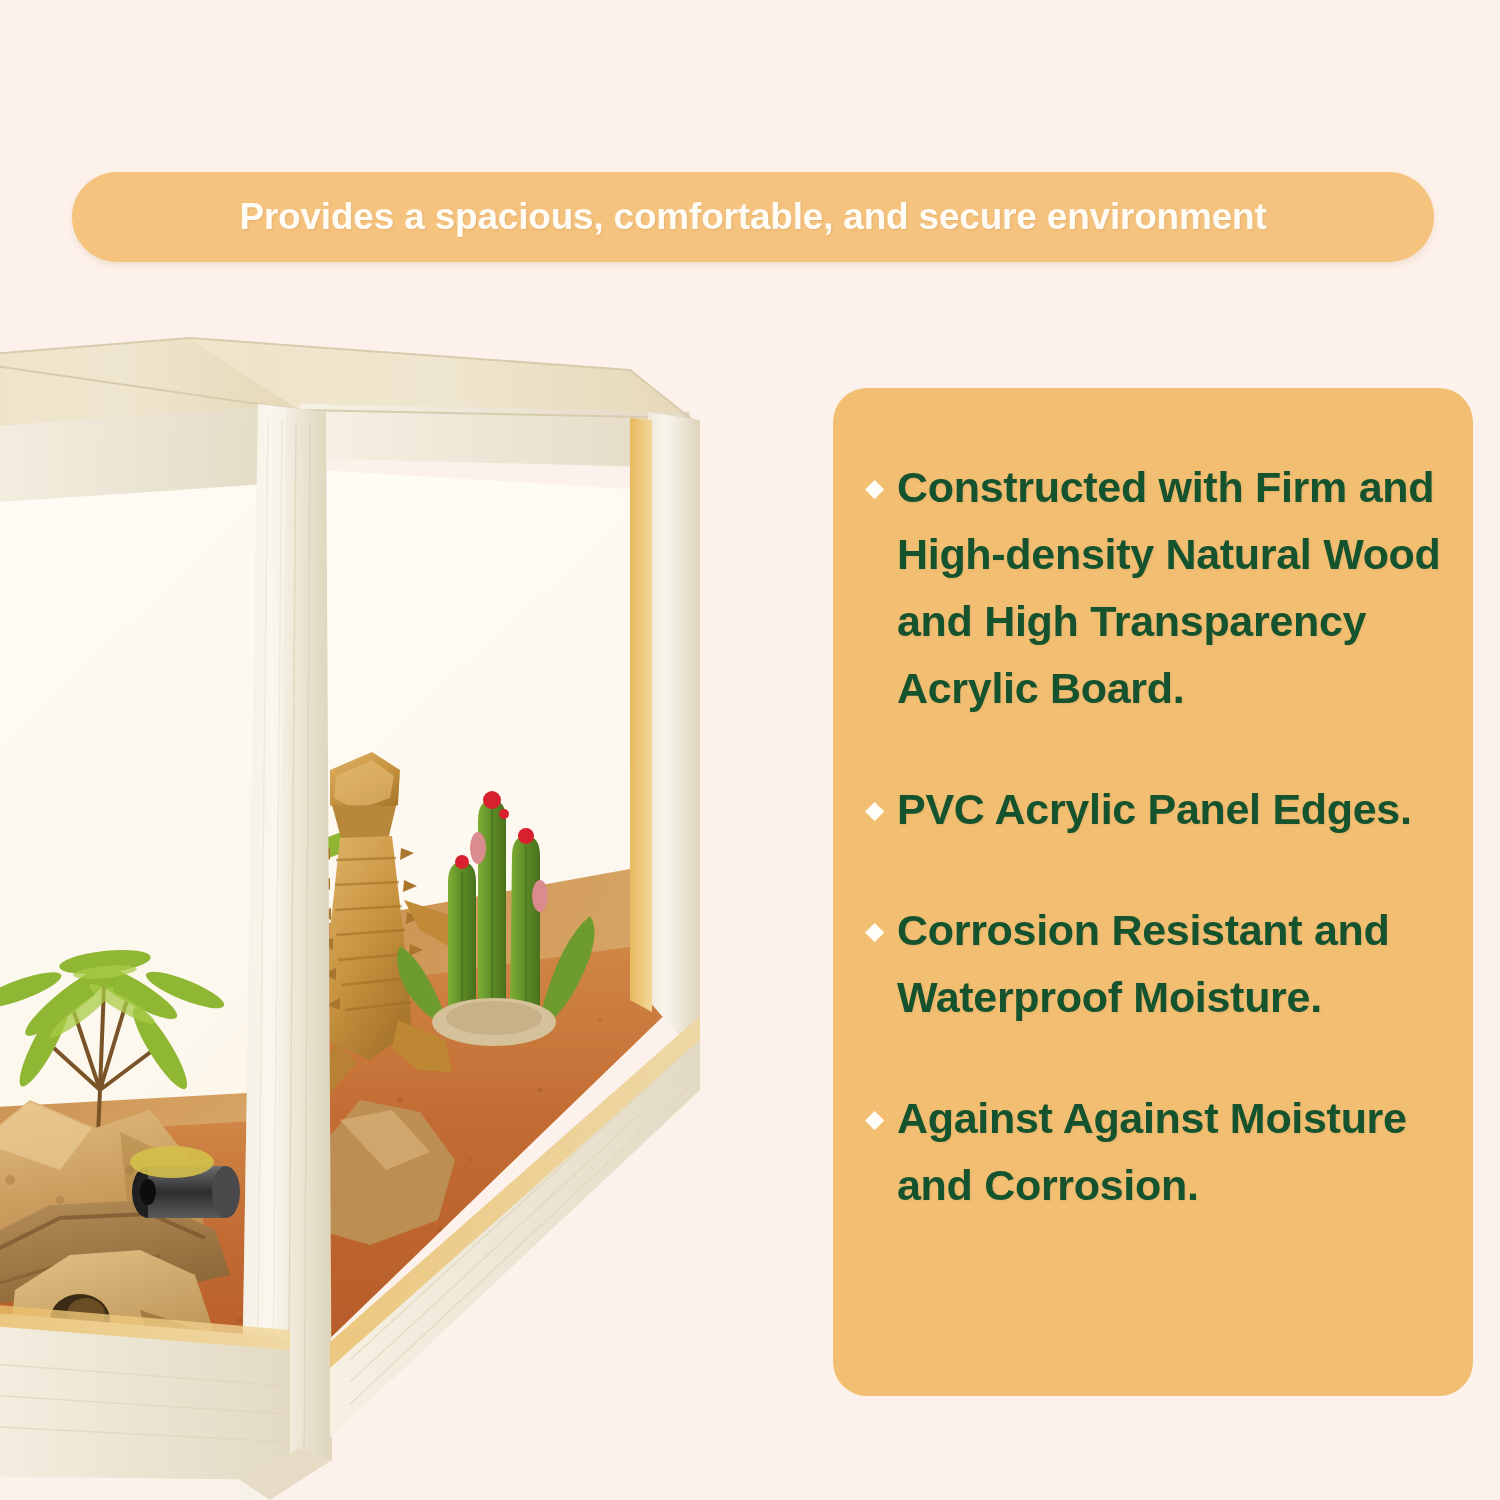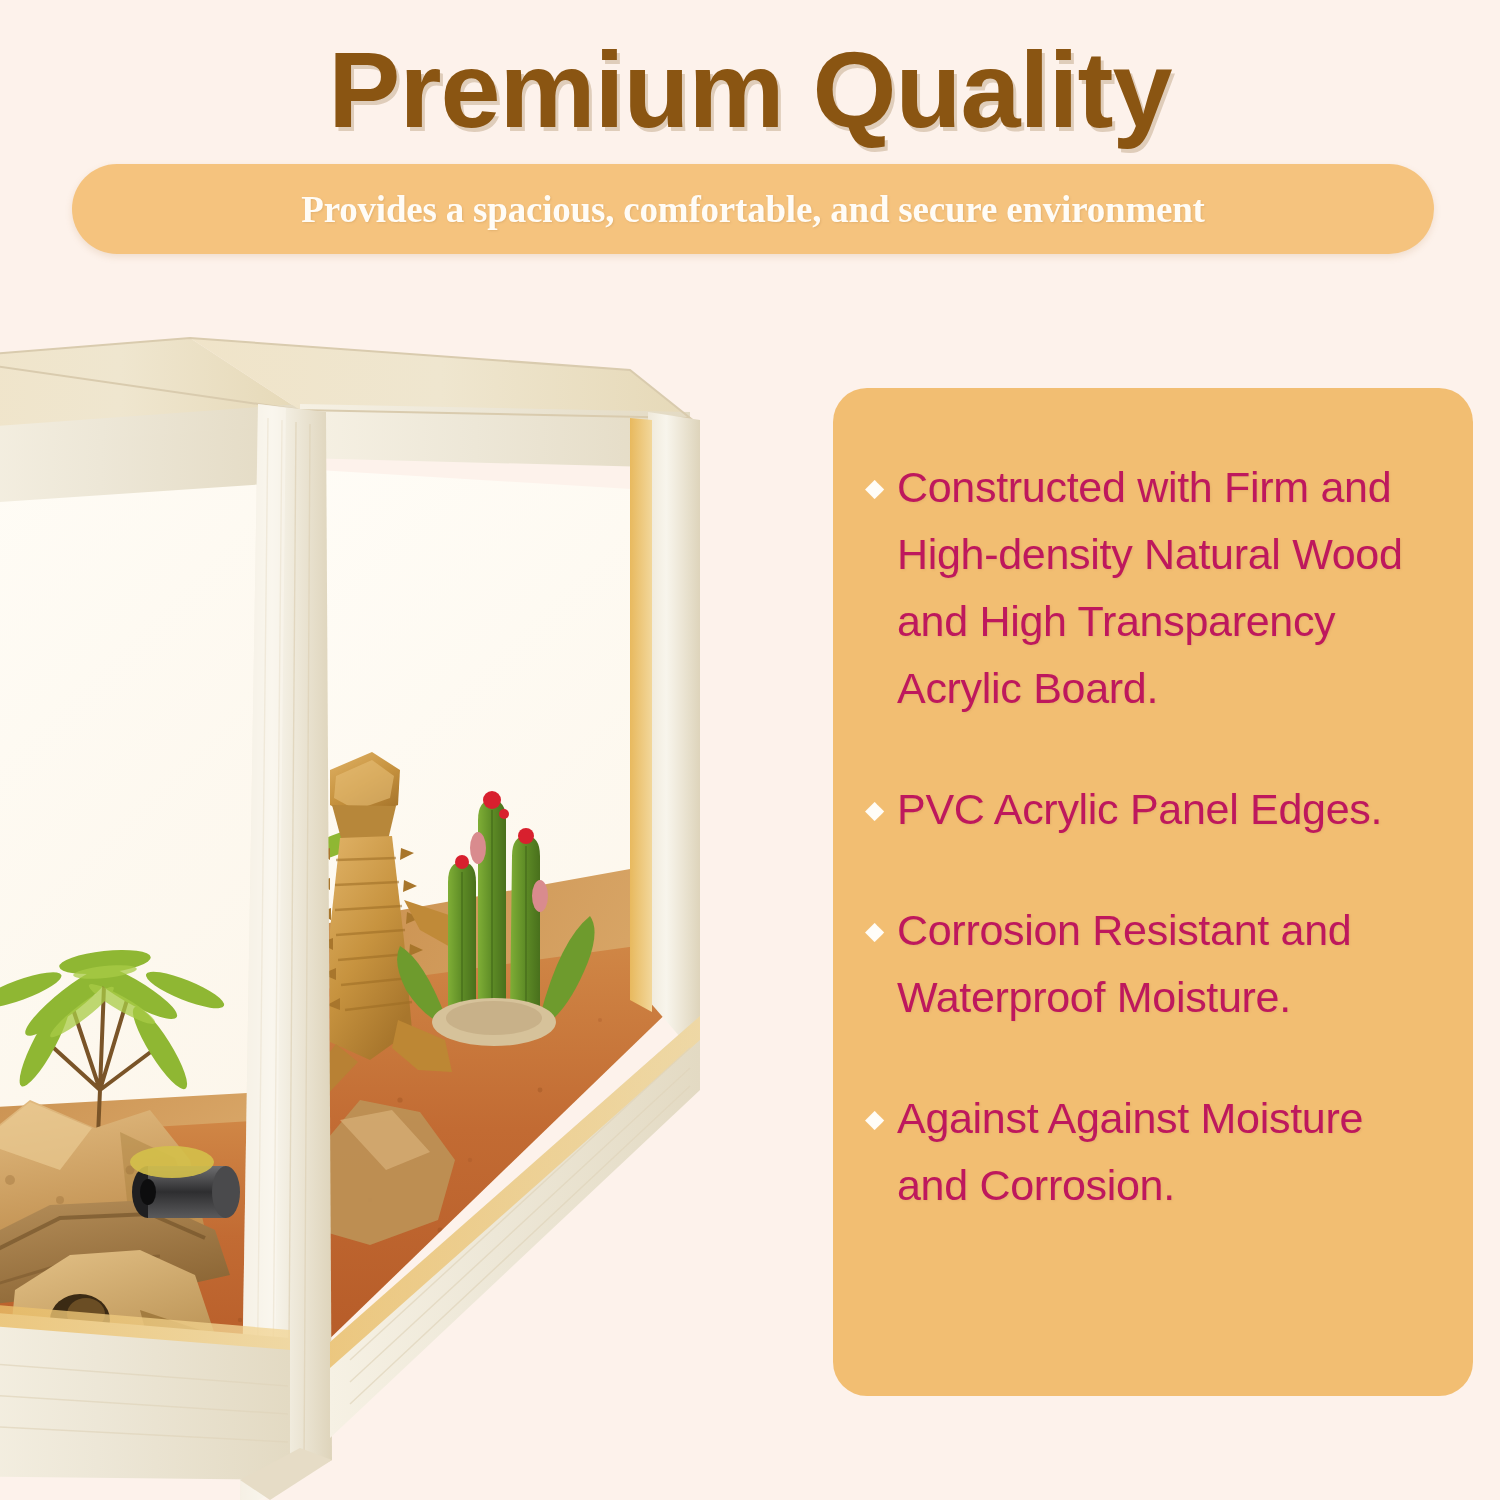--- a/index.html
+++ b/index.html
@@ -33,30 +33,29 @@
     font-weight: 700;
     letter-spacing: -1px;
     color: #8A5512;
     line-height: 1.18;
     text-shadow: 3px 4px 0 rgba(120, 72, 14, 0.22);
     white-space: nowrap;
   }
 
   .subtitle-pill {
     position: absolute;
-    left: 72px; top: 164px;
+    left: 72px; top: 172px;
     width: 1362px;
     height: 90px;
     background: #F5C37E;
     border-radius: 45px;
     display: flex;
     align-items: center;
     justify-content: center;
     box-shadow: 0 3px 7px rgba(180, 130, 70, 0.18);
-    font-family: Liberation Serif, serif;
   }
 
   .subtitle-text {
     font-size: 37px;
     font-weight: 700;
     color: #FFFCF6;
     letter-spacing: -0.2px;
     white-space: nowrap;
     text-shadow: 1px 1px 2px rgba(190, 140, 80, 0.30);
   }
@@ -100,32 +99,31 @@
     font-size: 25px;
     line-height: 67px;
     color: #FFFDF8;
     text-align: left;
     padding-left: 2px;
   }
 
   .bullet-text {
     flex: 1 1 auto;
     font-size: 43px;
-    font-weight: 400;
+    font-weight: 700;
     line-height: 67px;
-    color: #be185d;
+    color: #14532d;
     letter-spacing: -0.3px;
     text-shadow: 1px 1px 2px rgba(195, 145, 85, 0.25);
   }
 </style>
 </head>
 <body>
 
 <div class="header">
-  <div class="title">Premium Quality</div>
 
   <div class="subtitle-pill">
     <span class="subtitle-text">Provides a spacious, comfortable, and secure environment</span>
   </div>
 </div>
 
 <div class="photo">
   <svg width="790" height="1200" viewBox="0 0 790 1200">
     <defs>
       <linearGradient id="woodTopG" x1="0" y1="0" x2="1" y2="0">

